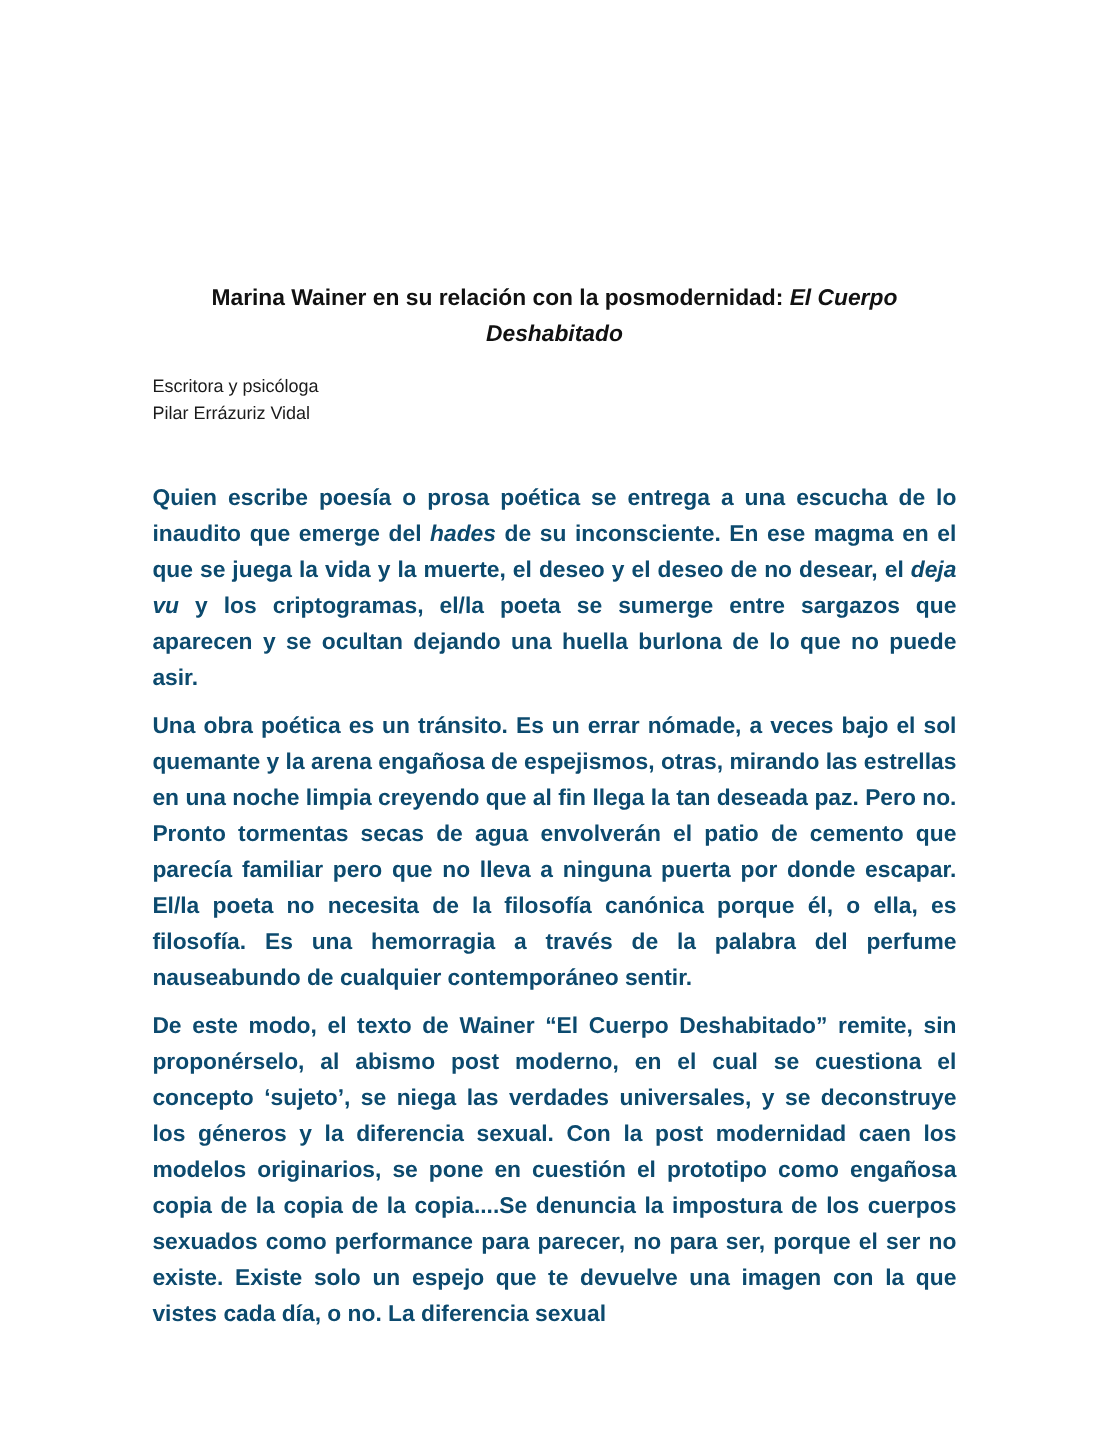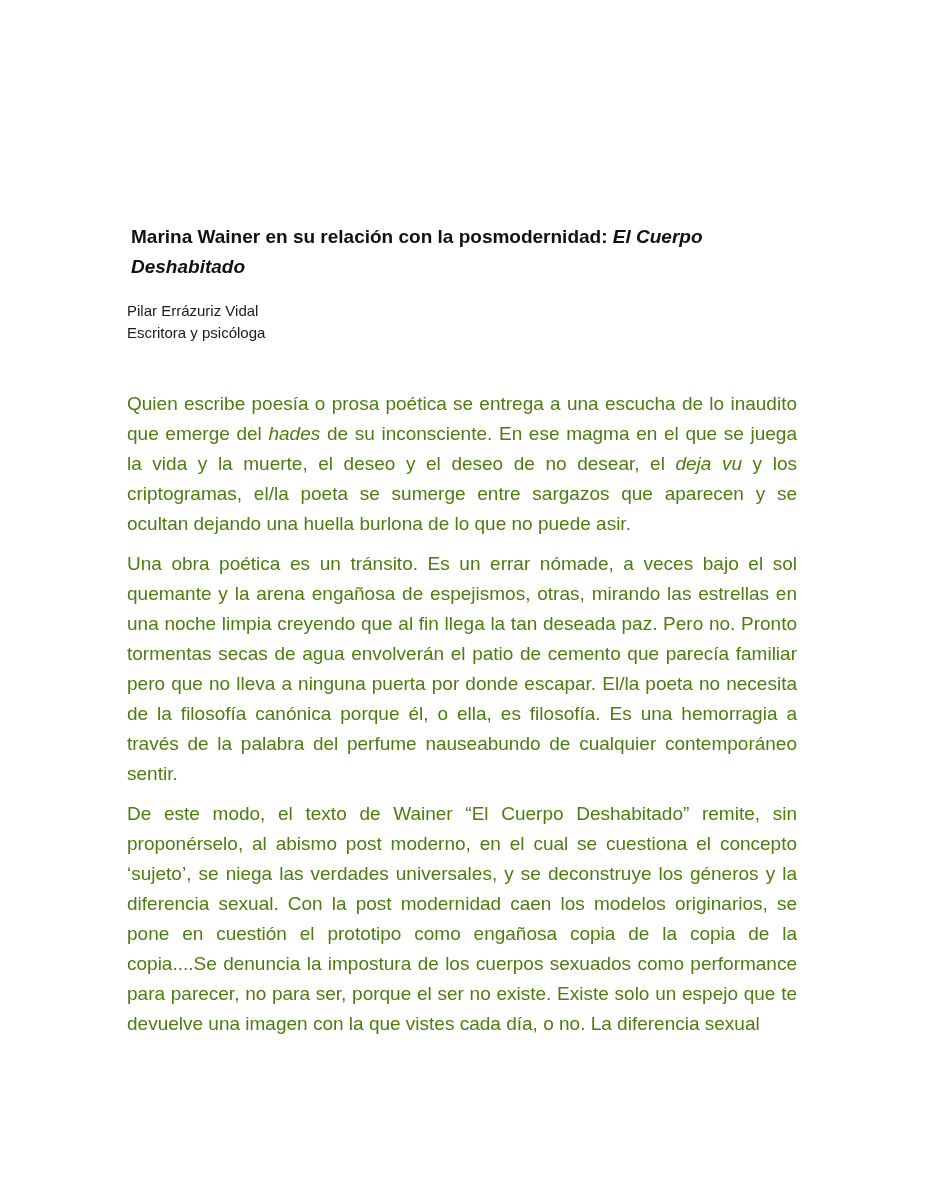--- a/index.html
+++ b/index.html
@@ -12,52 +12,53 @@
     width: 927px;
     height: 1200px;
     background: #ffffff;
     overflow: hidden;
     box-sizing: border-box;
     padding: 218px 130px 0 127px;
     font-family: "Liberation Sans", "DejaVu Sans", sans-serif;
     color: #161616;
   }
   .title {
-    margin: 4px;
+    margin: 16px;
     font-size: 19px;
     font-weight: bold;
     line-height: 30px;
-    text-align: left;
+    text-align: center;
     color: #111111;
   }
   .byline {
     margin-top: 18px;
     margin-bottom: 45px;
     font-size: 15px;
     line-height: 22px;
     font-weight: normal;
     color: #1b1b1b;
   }
   .doc-body p {
     margin: 0 0 10px 0;
     font-size: 19px;
     line-height: 30px;
     text-align: justify;
-    color: #4d7c0f;
+    color: #0c4a6e;
+    font-weight: bold;
   }
   .doc-body p span.i { font-style: italic; }
   .title span.i { font-style: italic; }
 </style>
 </head>
 <body>
 
 <div class="page">
   <h1 class="title"><span class="b">Marina Wainer en su relación con la posmodernidad: </span><span class="i b">El Cuerpo Deshabitado</span></h1>
   <div class="byline">
+    <div>Escritora y psicóloga</div>
     <div>Pilar Errázuriz Vidal</div>
-    <div>Escritora y psicóloga</div>
   </div>
   <div class="doc-body">
       <p><span>Quien escribe poesía o prosa poética se entrega a una escucha de lo inaudito que emerge del </span><span class="i">hades</span><span> de su inconsciente. En ese magma en el que se juega la vida y la muerte, el deseo y el deseo de no desear, el </span><span class="i">deja vu</span><span> y los criptogramas, el/la poeta se sumerge entre sargazos que aparecen y se ocultan dejando una huella burlona de lo que no puede asir.</span></p>
       <p><span>Una obra poética es un tránsito. Es un errar nómade, a veces bajo el sol quemante y la arena engañosa de espejismos, otras, mirando las estrellas en una noche limpia creyendo que al fin llega la tan deseada paz. Pero no. Pronto tormentas secas de agua envolverán el patio de cemento que parecía familiar pero que no lleva a ninguna puerta por donde escapar. El/la poeta no necesita de la filosofía canónica porque él, o ella, es filosofía. Es una hemorragia a través de la palabra del perfume nauseabundo de cualquier contemporáneo sentir.</span></p>
       <p><span>De este modo, el texto de Wainer “El Cuerpo Deshabitado” remite, sin proponérselo, al abismo post moderno, en el cual se cuestiona el concepto ‘sujeto’, se niega las verdades universales, y se deconstruye los géneros y la diferencia sexual. Con la post modernidad caen los modelos originarios, se pone en cuestión el prototipo como engañosa copia de la copia de la copia....Se denuncia la impostura de los cuerpos sexuados como performance para parecer, no para ser, porque el ser no existe. Existe solo un espejo que te devuelve una imagen con la que vistes cada día, o no. La diferencia sexual</span></p>
     </div>
 </div>
 
 </body></html>

